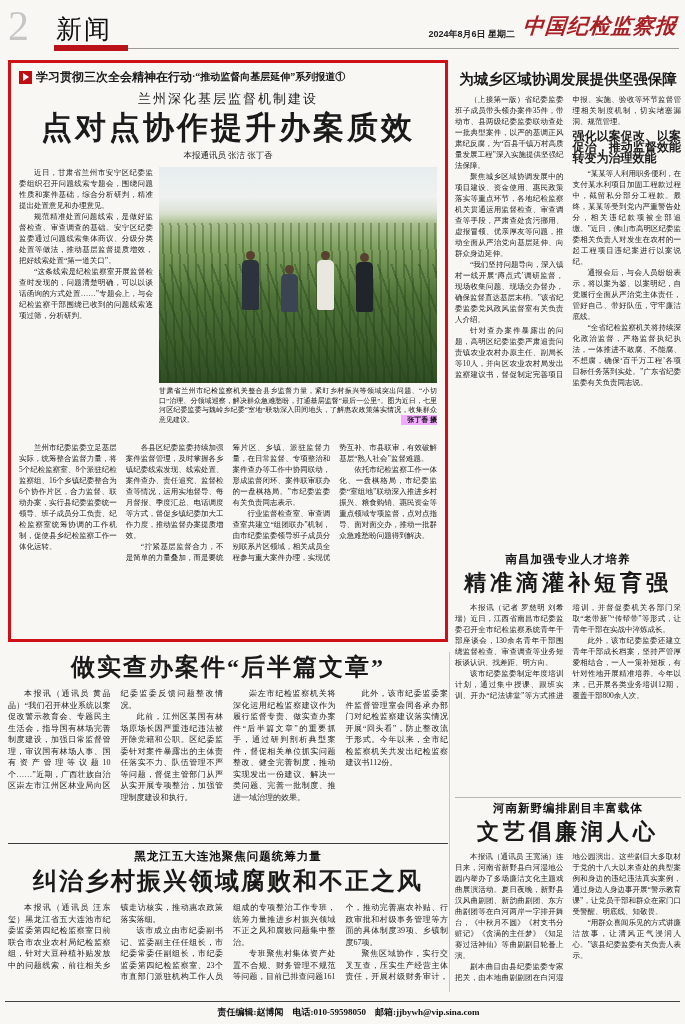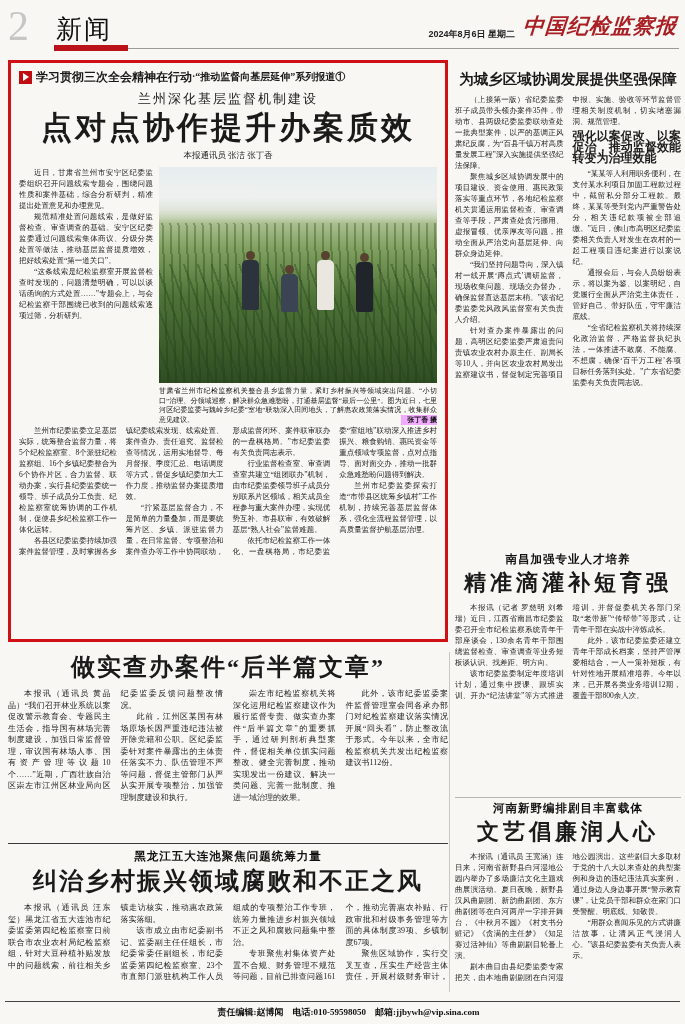--- a/index.html
+++ b/index.html
@@ -51,21 +51,21 @@
   .photo::after { content:""; position:absolute; inset:0;
     background:repeating-linear-gradient(70deg, rgba(0,0,0,0) 0 11px, rgba(35,70,25,0.38) 11px 13px);
     top:45%; }
   .person { position:absolute; width:17px; height:50px; border-radius:5px 5px 2px 2px; background:#2c333d; z-index:2; }
   .person::before { content:""; position:absolute; top:-9px; left:4px; width:9px; height:9px; border-radius:50%; background:#58422f; }
   .person.light { background:#e9e7df; }
   .person.short { height:38px; }
   .caption-wrap { position:relative; margin-top:4px; height:38px; }
   .caption-text { font-size:7px; line-height:9.5px; text-align:justify; color:#111; }
   .caption-credit { position:absolute; right:0; bottom:0; font-size:7px; font-weight:bold; color:#111; background:#f0abfc; padding-left:6px; }
-  .main-bodycols { margin-top:0; height:220px; column-count:4; column-gap:9px; }
+  .main-bodycols { margin-top:17px; height:220px; column-count:4; column-gap:9px; }
 
   
   .rail { position:absolute; left:455px; top:70px; width:226px; }
   .rail-headline { text-align:center; font-size:14.5px; font-weight:bold; line-height:18px; }
   .rail-body { margin-top:6px; height:446px; column-count:2; column-gap:9px; }
   .art-b { position:absolute; left:455px; top:552px; width:226px; }
   .mid-headline { text-align:center; font-size:22px; font-weight:bold; letter-spacing:4px; line-height:28px; margin-top:2px; }
   .art-b-body { margin-top:5px; height:182px; column-count:2; column-gap:9px; }
   .rail-rule { position:absolute; left:455px; width:226px; height:1px; background:#b9b7b2; }
   .art-c { position:absolute; left:455px; top:801px; width:226px; }
@@ -125,21 +125,20 @@
         </div>
       </div>
     </div>
 
     <div class="main-bodycols bodytext">
         <p>兰州市纪委监委立足基层实际，统筹整合监督力量，将5个纪检监察室、8个派驻纪检监察组、16个乡镇纪委整合为6个协作片区，合力监督、联动办案，实行县纪委监委统一领导、班子成员分工负责、纪检监察室统筹协调的工作机制，促使县乡纪检监察工作一体化运转。</p>
         <p>各县区纪委监委持续加强案件监督管理，及时掌握各乡镇纪委线索发现、线索处置、案件查办、责任追究、监督检查等情况，运用实地督导、每月督报、季度汇总、电话调度等方式，督促乡镇纪委加大工作力度，推动监督办案提质增效。</p>
         <p>“拧紧基层监督合力，不是简单的力量叠加，而是要统筹片区、乡镇、派驻监督力量，在日常监督、专项整治和案件查办等工作中协同联动，形成监督闭环、案件联审联办的一盘棋格局。”市纪委监委有关负责同志表示。</p>
         <p>行业监督检查室、审查调查室共建立“组团联办”机制，由市纪委监委领导班子成员分别联系片区领域，相关成员全程参与重大案件办理，实现优势互补、市县联审，有效破解基层“熟人社会”监督难题。</p>
         <p>依托市纪检监察工作一体化、一盘棋格局，市纪委监委“室组地”联动深入推进乡村振兴、粮食购销、惠民资金等重点领域专项监督，点对点指导、面对面交办，推动一批群众急难愁盼问题得到解决。</p>
-        <p>兰州市纪委监委探索打造“市带县区统筹乡镇村”工作机制，持续完善基层监督体系，强化全流程监督管理，以高质量监督护航基层治理。</p>
       </div>
   </div>
 
   <div class="rail">
     <div class="rail-headline">为城乡区域协调发展提供坚强保障</div>
     <div class="rail-body bodytext">
         <p>（上接第一版）省纪委监委班子成员带头领办案件35件，带动市、县两级纪委监委联动查处一批典型案件，以严的基调正风肃纪反腐，为“百县千镇万村高质量发展工程”深入实施提供坚强纪法保障。</p>
         <p>聚焦城乡区域协调发展中的项目建设、资金使用、惠民政策落实等重点环节，各地纪检监察机关贯通运用监督检查、审查调查等手段，严肃查处贪污挪用、虚报冒领、优亲厚友等问题，推动全面从严治党向基层延伸、向群众身边延伸。</p>
         <p>“我们坚持问题导向，深入镇村一线开展‘蹲点式’调研监督，现场收集问题、现场交办督办，确保监督直达基层末梢。”该省纪委监委党风政风监督室有关负责人介绍。</p>
         <p>针对查办案件暴露出的问题，高明区纪委监委严肃追责问责镇农业农村办原主任、副局长等10人，并向区农业农村局发出监察建议书，督促制定完善项目申报、实施、验收等环节监督管理相关制度机制，切实堵塞漏洞、规范管理。</p>

